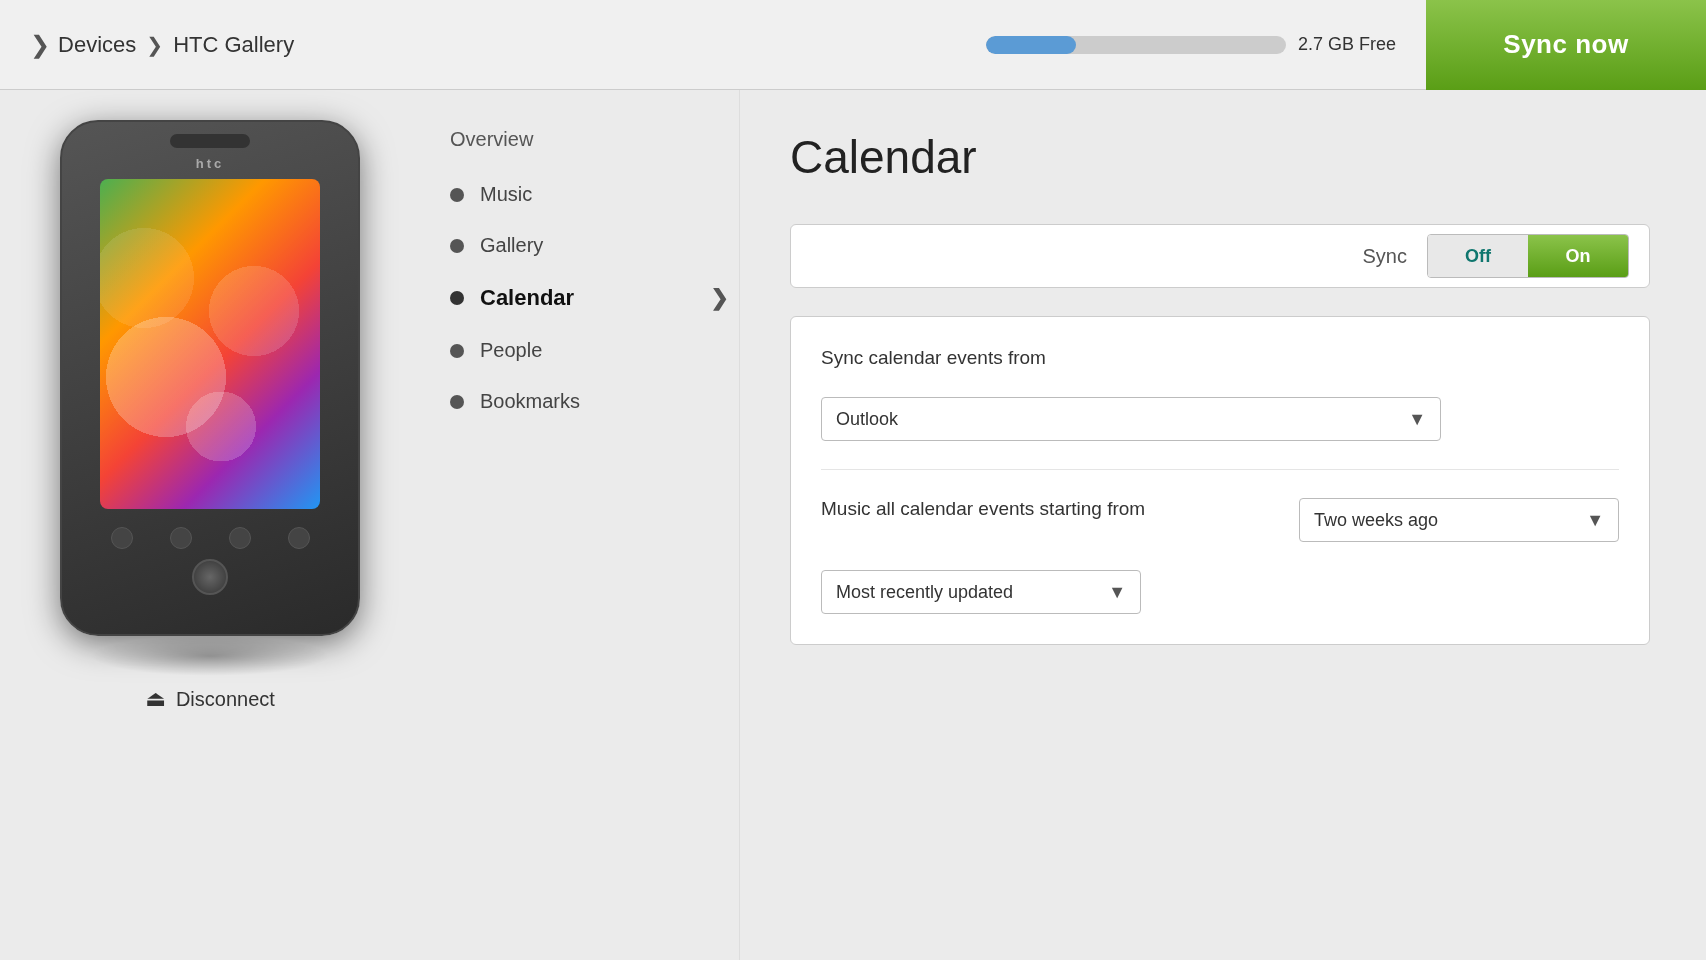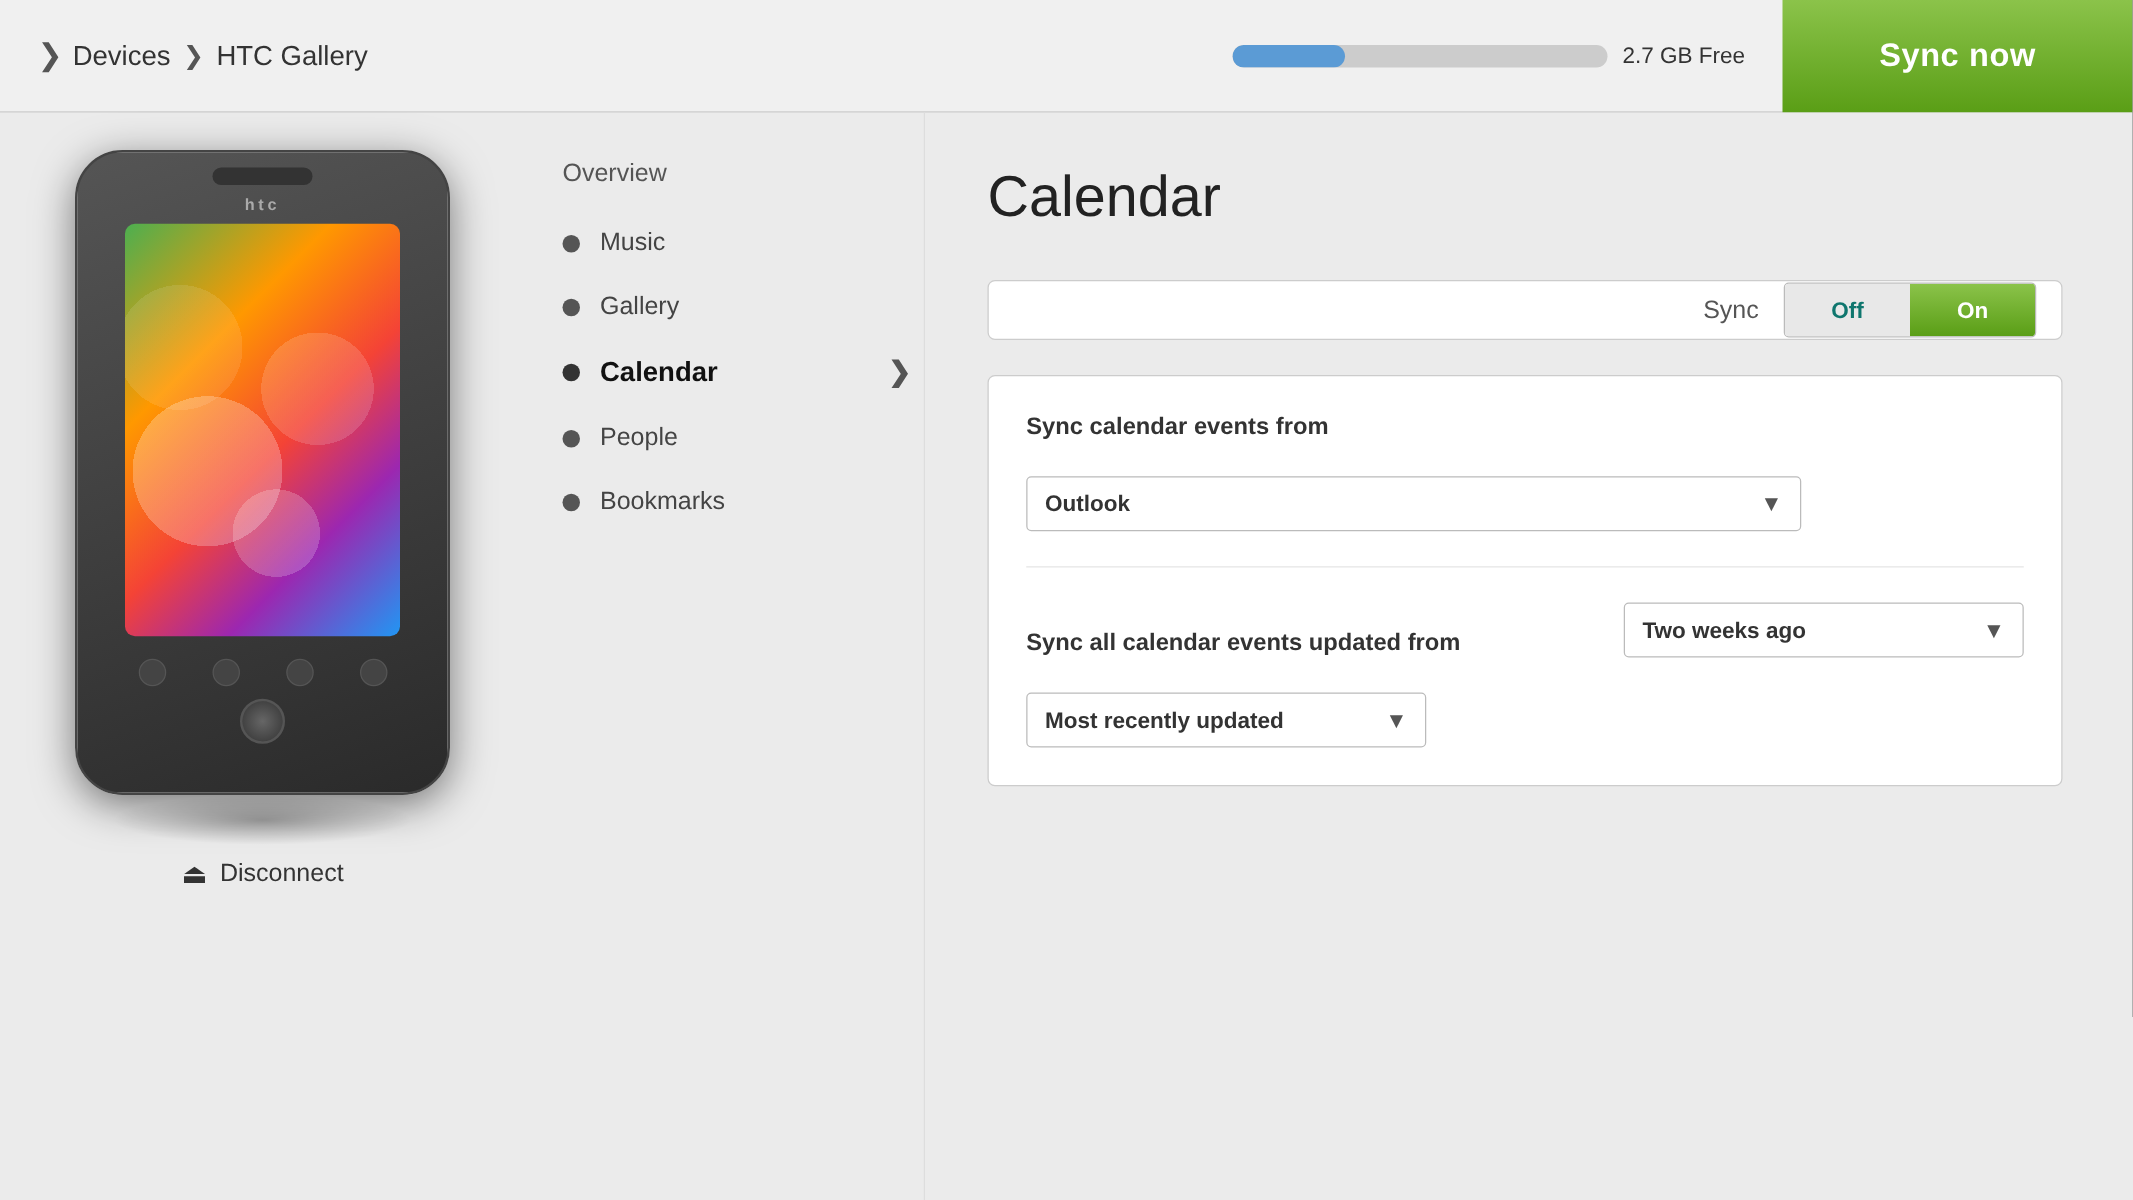--- a/index.html
+++ b/index.html
@@ -259,21 +259,21 @@
     }
 
     
     #sync-toggle-row {
       display: flex;
       align-items: center;
       background: white;
       border: 1px solid #ccc;
       border-radius: 6px;
       padding: 0 20px;
-      height: 48px;
+      height: 64px;
       margin-bottom: 28px;
       max-width: 860px;
     }
     #sync-label {
       flex: 1;
       font-size: 20px;
       color: #555;
       text-align: right;
       padding-right: 20px;
     }
@@ -303,23 +303,22 @@
     
     #settings-box {
       background: white;
       border: 1px solid #ccc;
       border-radius: 6px;
       padding: 30px 30px;
       max-width: 860px;
     }
     .setting-row {
       display: flex;
-      align-items: flex-end;
+      align-items: flex-start;
       margin-bottom: 28px;
-      font-weight: bold;
     }
     .setting-row:last-child {
       margin-bottom: 0;
     }
     .setting-label {
       font-size: 19px;
       color: #333;
       flex: 1;
     }
     .setting-dropdown {
@@ -443,21 +442,21 @@
       <div class="setting-row">
         <div class="setting-dropdown setting-dropdown-full">
           <span class="dropdown-text">Outlook</span>
           <span class="dropdown-arrow">▼</span>
         </div>
       </div>
 
       <hr class="setting-divider">
 
       <div class="setting-row">
-        <span class="setting-label">Sync all calendar events updated from</span>
+        <span class="setting-label">Music all calendar events starting from</span>
         <div class="setting-dropdown">
           <span class="dropdown-text">Two weeks ago</span>
           <span class="dropdown-arrow">▼</span>
         </div>
       </div>
 
       <div class="setting-row">
         <div class="setting-dropdown">
           <span class="dropdown-text">Most recently updated</span>
           <span class="dropdown-arrow">▼</span>

